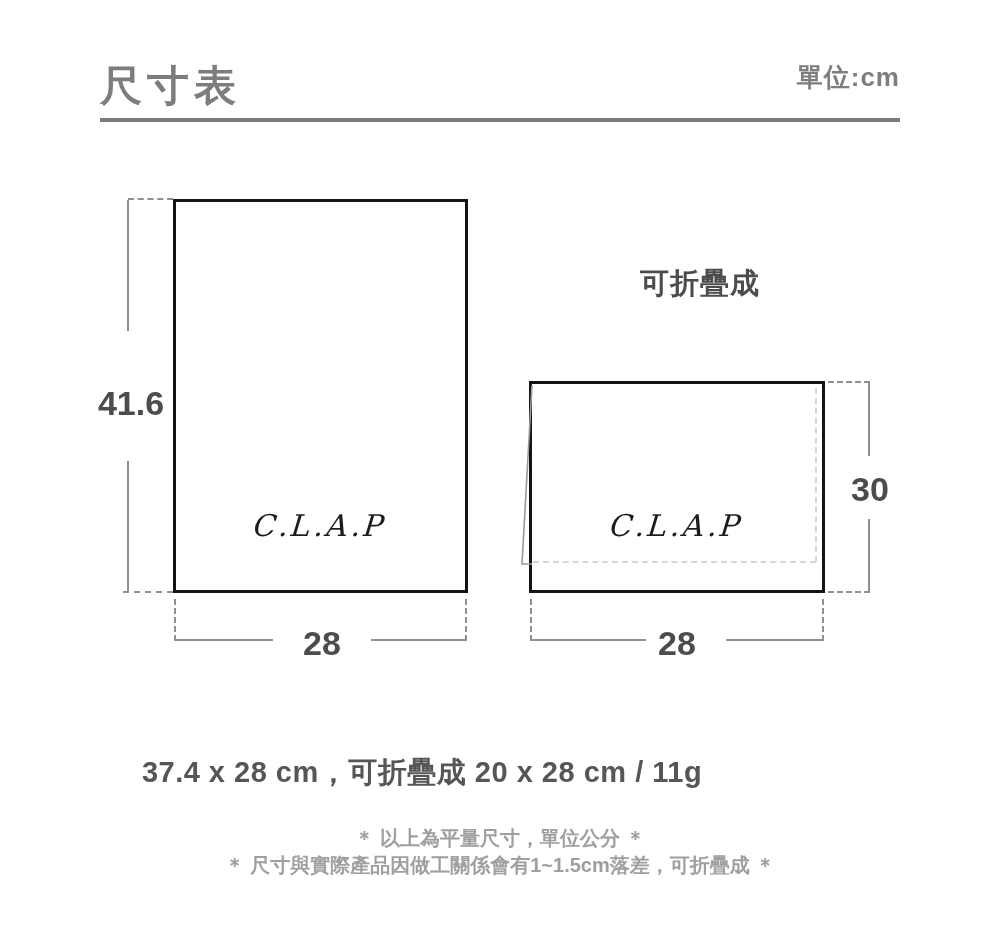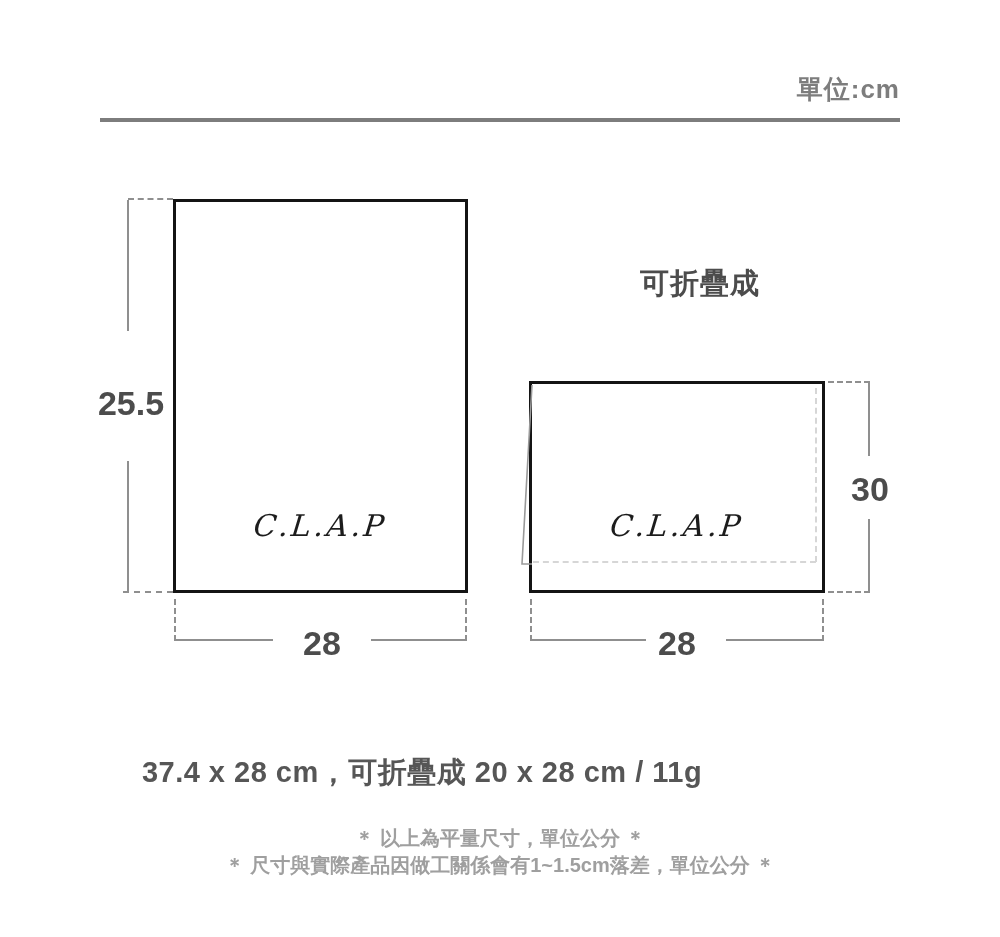--- a/index.html
+++ b/index.html
@@ -8,21 +8,21 @@
   .page {
     position:relative; width:1000px; height:937px; background:#ffffff;
     overflow:hidden;
   }
   
   .page-title {
     position:absolute; left:100px; top:58px;
     font-size:42px; font-weight:700; color:#7d7d7d; letter-spacing:5px;
   }
   .unit-label {
-    position:absolute; right:100px; top:72px;
+    position:absolute; right:100px; top:60px;
     font-size:26px; font-weight:700; color:#7d7d7d; letter-spacing:1px;
   }
   .title-divider {
     position:absolute; left:100px; top:118px; width:800px; height:4px;
     background:#7d7d7d;
   }
   
   .item-rect {
     position:absolute; background:#ffffff; border:3px solid #141414;
   }
@@ -71,30 +71,31 @@
     font-size:20px; font-weight:600; color:#9f9f9f;
   }
   .note-1 { top:825px; }
   .note-2 { top:852px; }
 </style>
 </head>
 <body>
 
 <div class="page">
 
+  <div class="page-title">尺寸表</div>
   <div class="unit-label">單位:cm</div>
   <div class="title-divider"></div>
 
   <div class="item-rect rect-unfolded">
     <div class="brand">C.L.A.P</div>
   </div>
 
   <div class="dash-h" style="left:128px; top:198px; width:45px;"></div>
   <div class="line-v" style="left:127px; top:200px; height:131px;"></div>
-  <div class="dim-label" style="left:131px; top:403px;">25.5</div>
+  <div class="dim-label" style="left:131px; top:403px;">41.6</div>
   <div class="line-v" style="left:127px; top:461px; height:131px;"></div>
   <div class="dash-h" style="left:123px; top:591px; width:50px;"></div>
 
   <div class="dash-v" style="left:174px; top:599px; height:42px;"></div>
   <div class="dash-v" style="left:465px; top:599px; height:42px;"></div>
   <div class="line-h" style="left:174px; top:639px; width:99px;"></div>
   <div class="line-h" style="left:371px; top:639px; width:96px;"></div>
   <div class="dim-label" style="left:322px; top:643px;">28</div>
 
   <div class="folded-caption">可折疊成</div>
@@ -115,15 +116,15 @@
   <div class="dash-h" style="left:828px; top:591px; width:42px;"></div>
 
   <div class="dash-v" style="left:530px; top:599px; height:42px;"></div>
   <div class="dash-v" style="left:822px; top:599px; height:42px;"></div>
   <div class="line-h" style="left:530px; top:639px; width:116px;"></div>
   <div class="line-h" style="left:726px; top:639px; width:98px;"></div>
   <div class="dim-label" style="left:677px; top:643px;">28</div>
 
   <div class="summary-text">37.4 x 28 cm，可折疊成 20 x 28 cm / 11g</div>
   <div class="note-line note-1">＊ 以上為平量尺寸，單位公分 ＊</div>
-  <div class="note-line note-2">＊ 尺寸與實際產品因做工關係會有1~1.5cm落差，單位公分 ＊</div>
+  <div class="note-line note-2">＊ 尺寸與實際產品因做工關係會有1~1.5cm落差，可折疊成 ＊</div>
 
 </div>
 
 </body></html>

